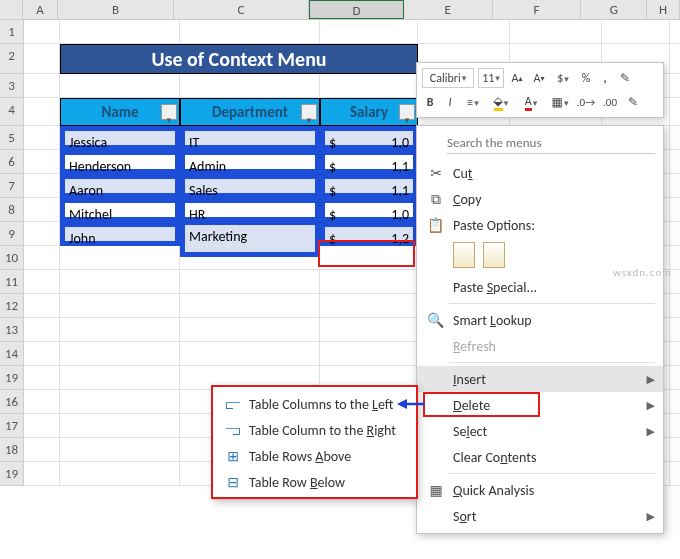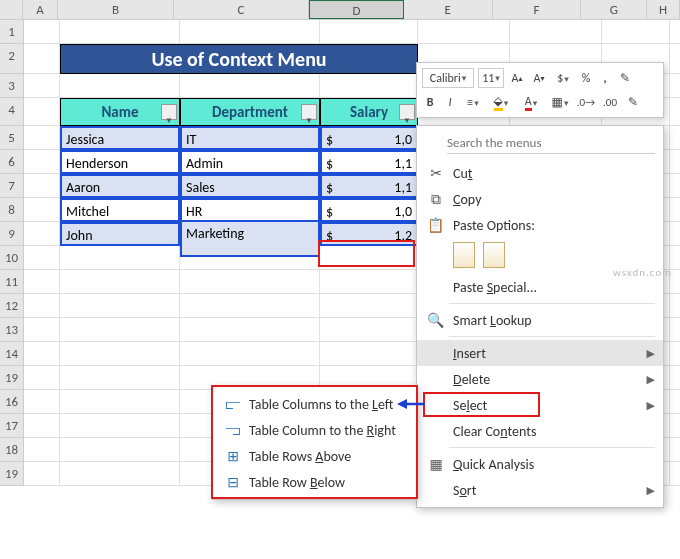--- a/index.html
+++ b/index.html
@@ -6,24 +6,24 @@
 body { font-family: Calibri, Arial, sans-serif; font-size: 14px; background: #fff; width: 680px; height: 559px; overflow: hidden; position: relative; }
 .grid { position: relative; }
 .col-headers { display: flex; height: 20px; background: #e6e6e6; border-bottom: 1px solid #ccc; }
 .col-header { border-right: 1px solid #ccc; text-align: center; line-height: 20px; font-size: 13px; color: #555; }
 .col-header.selected { background: #d2d2d2; border: 1px solid #217346; }
 .row-headers { position: absolute; left: 0; top: 20px; width: 24px; }
 .row-header { height: 24px; border-right: 1px solid #ccc; border-bottom: 1px solid #ccc; text-align: center; line-height: 24px; font-size: 13px; color: #555; background: #e6e6e6; }
 .cells { position: absolute; left: 24px; top: 20px; }
 .cell-bg { position: absolute; border-right: 1px solid #e0e0e0; border-bottom: 1px solid #e0e0e0; }
 .title-cell { position: absolute; background: #2f5597; color: #fff; font-weight: bold; text-align: center; line-height: 28px; border: 1px solid #000; font-size: 20px; }
-.table-header { position: absolute; background: #5eead4; border: 1px solid #000; color: #1f4e79; font-weight: bold; text-align: center; line-height: 26px; font-size: 15px; }
+.table-header { position: absolute; background: #0ea5e9; border: 1px solid #000; color: #1f4e79; font-weight: bold; text-align: center; line-height: 26px; font-size: 15px; }
 .filter-btn { position: absolute; right: 2px; top: 50%; transform: translateY(-50%); width: 16px; height: 16px; border: 1px solid #999; background: #f0f0f0; }
 .filter-btn::after { content: "▼"; font-size: 8px; position: absolute; top: 2px; left: 3px; color: #555; }
-.data-cell { position: absolute; border: 2px solid #1d4ed8; padding: 0 4px; line-height: 24px; font-size: 14px; background: #fff; }
+.data-cell { position: absolute; border: 5px solid #1d4ed8; padding: 0 4px; line-height: 24px; font-size: 14px; background: #fff; }
 .data-cell.stripe { background: #d9e1f2; }
 .sal-sym { float: left; }
 .sal-val { float: right; }
 .red-box { position: absolute; border: 2px solid #e31a1a; pointer-events: none; }
 .arrow { position: absolute; pointer-events: none; }
 .mini-toolbar { position: absolute; width: 248px; background: #fff; border: 1px solid #c5c5c5; box-shadow: 2px 2px 6px rgba(0,0,0,0.2); padding: 3px; }
 .mini-row { display: flex; align-items: center; height: 24px; gap: 4px; padding: 0 2px; }
 .mini-item { display: flex; align-items: center; justify-content: center; height: 20px; font-size: 12px; color: #444; }
 .font-name { width: 52px; border: 1px solid #ccc; padding: 0 3px; line-height: 18px; font-size: 12px; }
 .font-size { width: 26px; border: 1px solid #ccc; padding: 0 3px; line-height: 18px; font-size: 12px; }
@@ -321,20 +321,24 @@
     </div>
     <div class="menu-item">
       <span class="menu-icon"></span>
       <span class="menu-label">Paste <span class="underline">S</span>pecial...</span>
     </div>
     <div class="menu-sep"></div>
     <div class="menu-item">
       <span class="menu-icon">🔍</span>
       <span class="menu-label">Smart <span class="underline">L</span>ookup</span>
     </div>
+    <div class="menu-item disabled">
+      <span class="menu-icon"></span>
+      <span class="menu-label"><span class="underline">R</span>efresh</span>
+    </div>
     <div class="menu-sep"></div>
     <div class="menu-item hover">
       <span class="menu-icon"></span>
       <span class="menu-label"><span class="underline">I</span>nsert</span>
       <span class="menu-arrow">▶</span>
     </div>
     <div class="menu-item">
       <span class="menu-icon"></span>
       <span class="menu-label"><span class="underline">D</span>elete</span>
       <span class="menu-arrow">▶</span>

